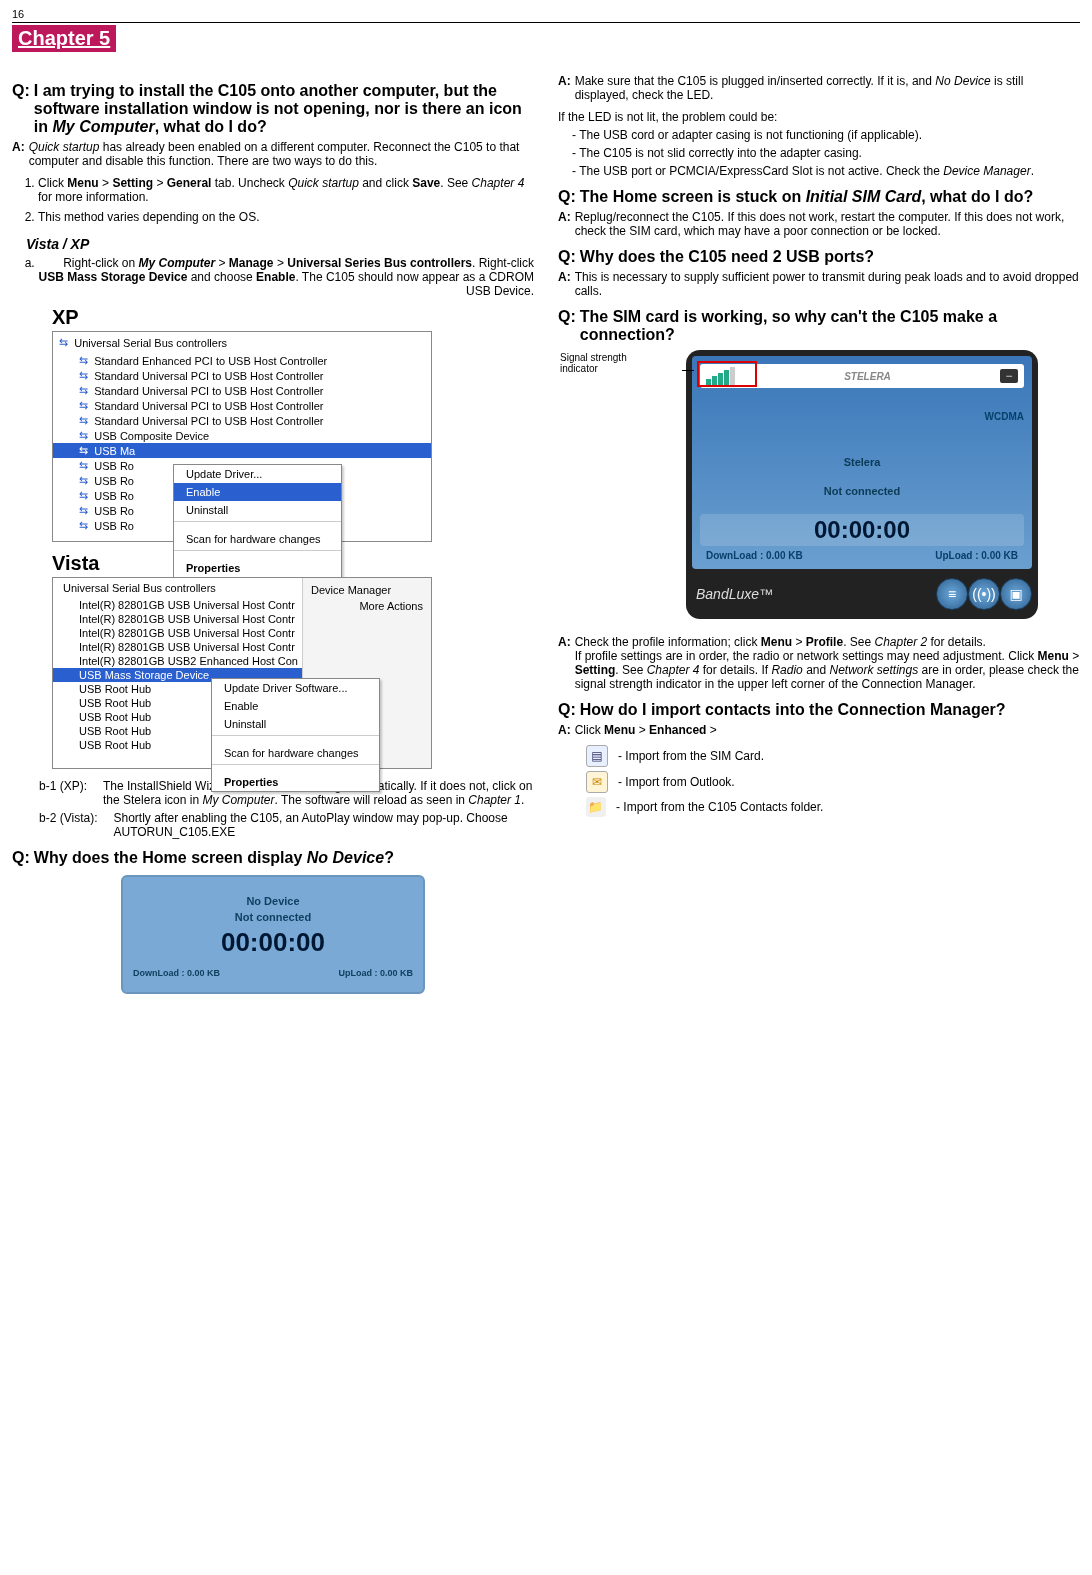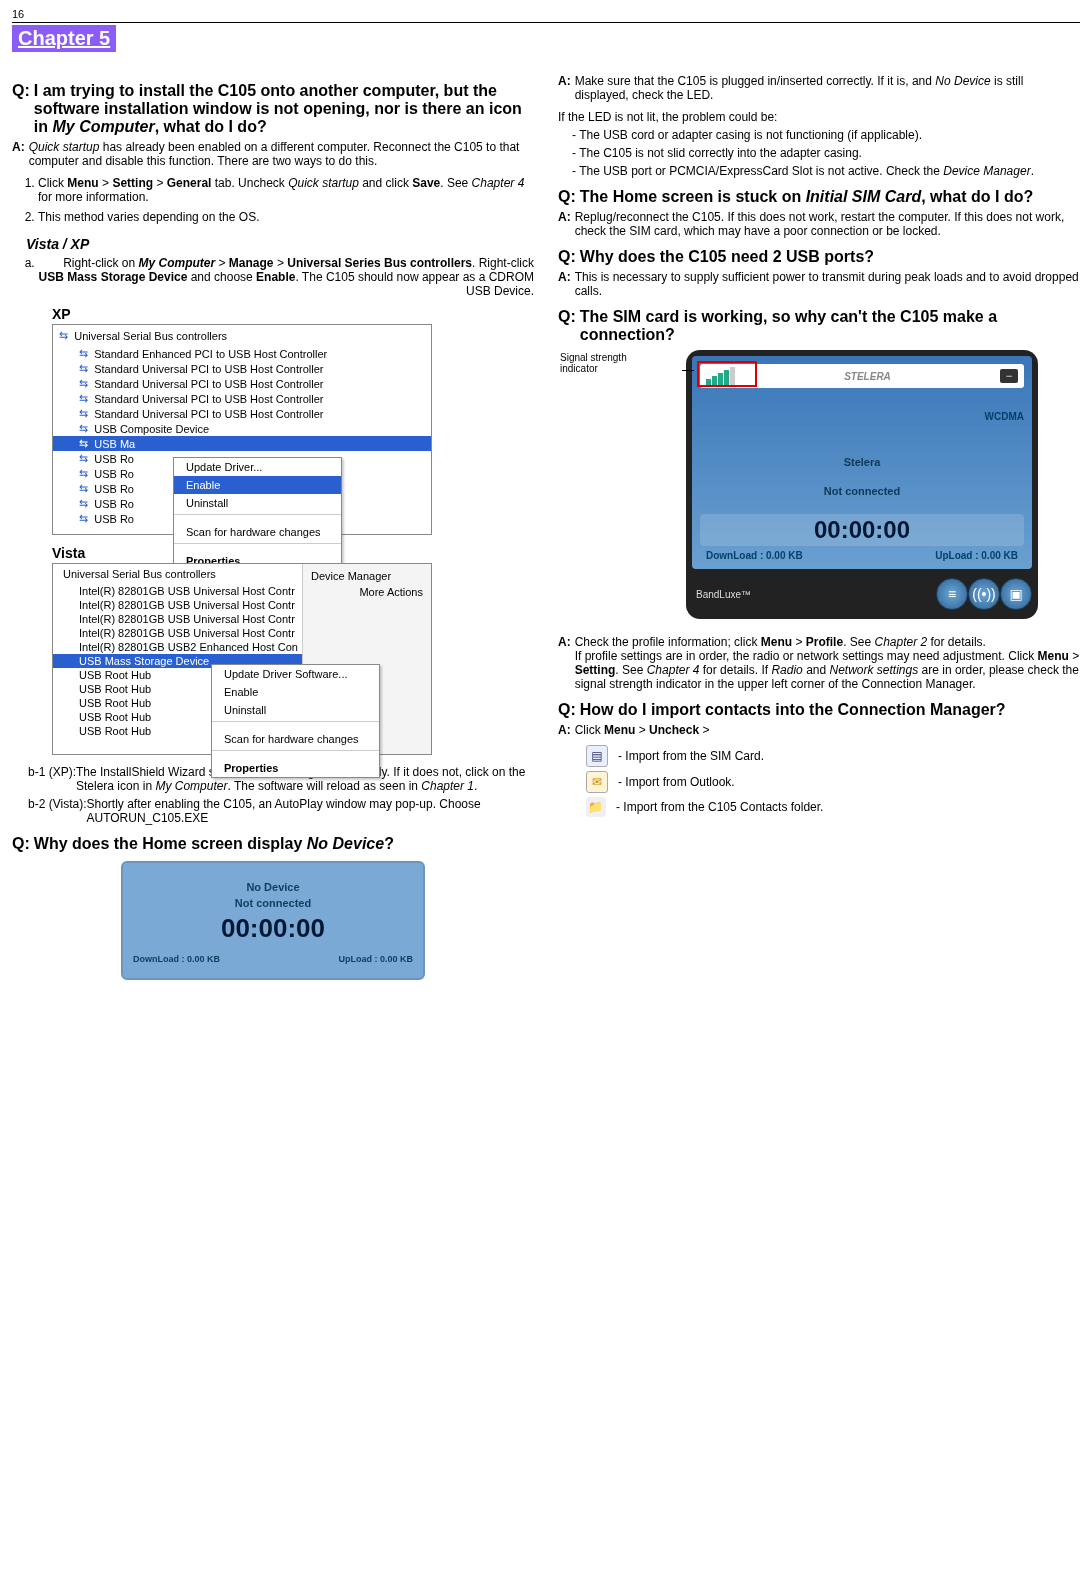--- a/index.html
+++ b/index.html
@@ -15,21 +15,21 @@
     font-size: 11px;
     margin-bottom: 2px;
   }
   hr.top {
     border: none;
     border-top: 1px solid #000;
     margin: 0 0 2px 0;
   }
   .chapter-title {
     display: inline-block;
-    background: #8b5cf6;
+    background: #be185d;
     color: #fff;
     font-size: 20px;
     font-weight: bold;
     padding: 2px 6px;
     text-decoration: underline;
     margin-bottom: 20px;
   }
   .columns {
     display: flex;
     gap: 24px;
@@ -60,21 +60,21 @@
   ol.num-list { margin: 4px 0 8px 26px; padding: 0; }
   ol.num-list li { margin-bottom: 6px; }
   .sub-heading {
     font-weight: bold;
     font-style: italic;
     font-size: 14px;
     margin: 12px 0 4px 14px;
   }
   ol.alpha-list { list-style-type: lower-alpha; margin: 2px 0 6px 26px; padding:0; }
   ol.alpha-list li { margin-bottom: 6px; text-align: right; }
-  .fig-label { font-weight: bold; font-size: 14px; margin: 8px 0 2px 40px; }
+  .fig-label { font-weight: bold; font-size: 20px; margin: 8px 0 2px 40px; }
   .screenshot {
     border: 1px solid #888;
     background: #fff;
     margin-left: 40px;
     width: 380px;
     box-sizing: border-box;
     font-size: 11px;
   }
   .screenshot .hdr {
     padding: 4px 6px;
@@ -88,21 +88,21 @@
   }
   .menu-float div { padding:3px 20px 3px 12px; }
   .menu-float .highlight { background:#2a5fcf; color:#fff; }
   .screenshot-wrap { position:relative; margin-bottom:10px; }
   .vista-right {
     position:absolute; right:0; top:0; width:120px; background:#f4f4f4;
     border-left:1px solid #ccc; font-size:11px; padding:4px;
     height: calc(100% - 8px);
   }
   .vista-right div { padding:2px 4px; }
-  .b-item { margin:4px 0 4px 16px; display:flex; gap:0; }
+  .b-item { margin:4px 0 4px 27px; display:flex; gap:16px; }
   .b-item .bl { flex:0 0 auto; }
   .b-item .bt { flex:1; }
   .dash-list { list-style:none; margin:4px 0 10px 14px; padding:0; }
   .dash-list li { margin-bottom:4px; text-indent:-8px; padding-left:8px;}
   .dash-list li::before { content:"- "; }
   .import-row { display:flex; align-items:center; gap:10px; margin:4px 0 4px 28px; }
   .import-icon {
     width:20px; height:20px; border:1px solid #aaa; border-radius:3px;
     display:flex; align-items:center; justify-content:center; font-size:12px;
   }
@@ -135,21 +135,21 @@
   .cm-line.net { font-size:10px; color:#06406a; }
   .cm-big { font-size:24px; font-weight:bold; color:#001733; background:rgba(255,255,255,0.15);
     border-radius:4px; padding:2px 0; margin:3px 0;}
   .cm-dlul { display:flex; justify-content:space-between; font-size:10px;
     color:#06406a; font-weight:bold; padding:0 6px; margin-top:4px;}
   .cm-bottombar { display:flex; justify-content:space-around; align-items:center;
     margin-top:6px; padding:3px 0; }
   .cm-btn { width:30px; height:30px; border-radius:50%;
     background: radial-gradient(#6ba8da,#2d5f8f); border:1px solid #1c4060;
     display:flex; align-items:center; justify-content:center; color:#fff; font-size:14px;}
-  .cm-brand { font-size:10px; color:#ddd; align-self:center; margin-right:auto; padding-left:4px;}
+  .cm-brand { font-size:14px; color:#ddd; font-style:italic; align-self:center; margin-right:auto; padding-left:4px;}
   .home-graphic {
     width:280px; margin:8px auto 0 auto; background:#7aa9d6; border:2px solid #6a95bd;
     border-radius:6px; padding:14px 10px; text-align:center; color:#0c2a40;
   }
   .home-graphic .hg-line { font-size:11px; font-weight:bold; color:#104060; margin:4px 0;}
   .home-graphic .hg-big { font-size:26px; font-weight:bold; color:#001733;}
   .home-graphic .hg-bottom { display:flex; justify-content:space-between; font-size:9px;
     color:#10405f; font-weight:bold; margin-top:10px;}
   .signal-callout {
     position:absolute; left:-84px; top:2px; font-size:10px; line-height:1.1;
@@ -451,21 +451,21 @@
       </span>
     </div>
 
     <div class="qa-q">
       <span class="q-label">Q:</span>
       <span class="q-text">How do I import contacts into the Connection Manager?</span>
     </div>
     <div class="qa-a">
       <span class="a-label">A:</span>
       <span class="a-text">
-        <span>Click </span><span class="bold">Menu</span><span> &gt; </span><span class="bold">Uncheck</span><span> &gt;</span>
+        <span>Click </span><span class="bold">Menu</span><span> &gt; </span><span class="bold">Enhanced</span><span> &gt;</span>
       </span>
     </div>
 
     <div class="import-row">
       <span class="import-icon sim">▤</span>
       <span>- Import from the SIM Card.</span>
     </div>
     <div class="import-row">
       <span class="import-icon outlook">✉</span>
       <span>- Import from Outlook.</span>

